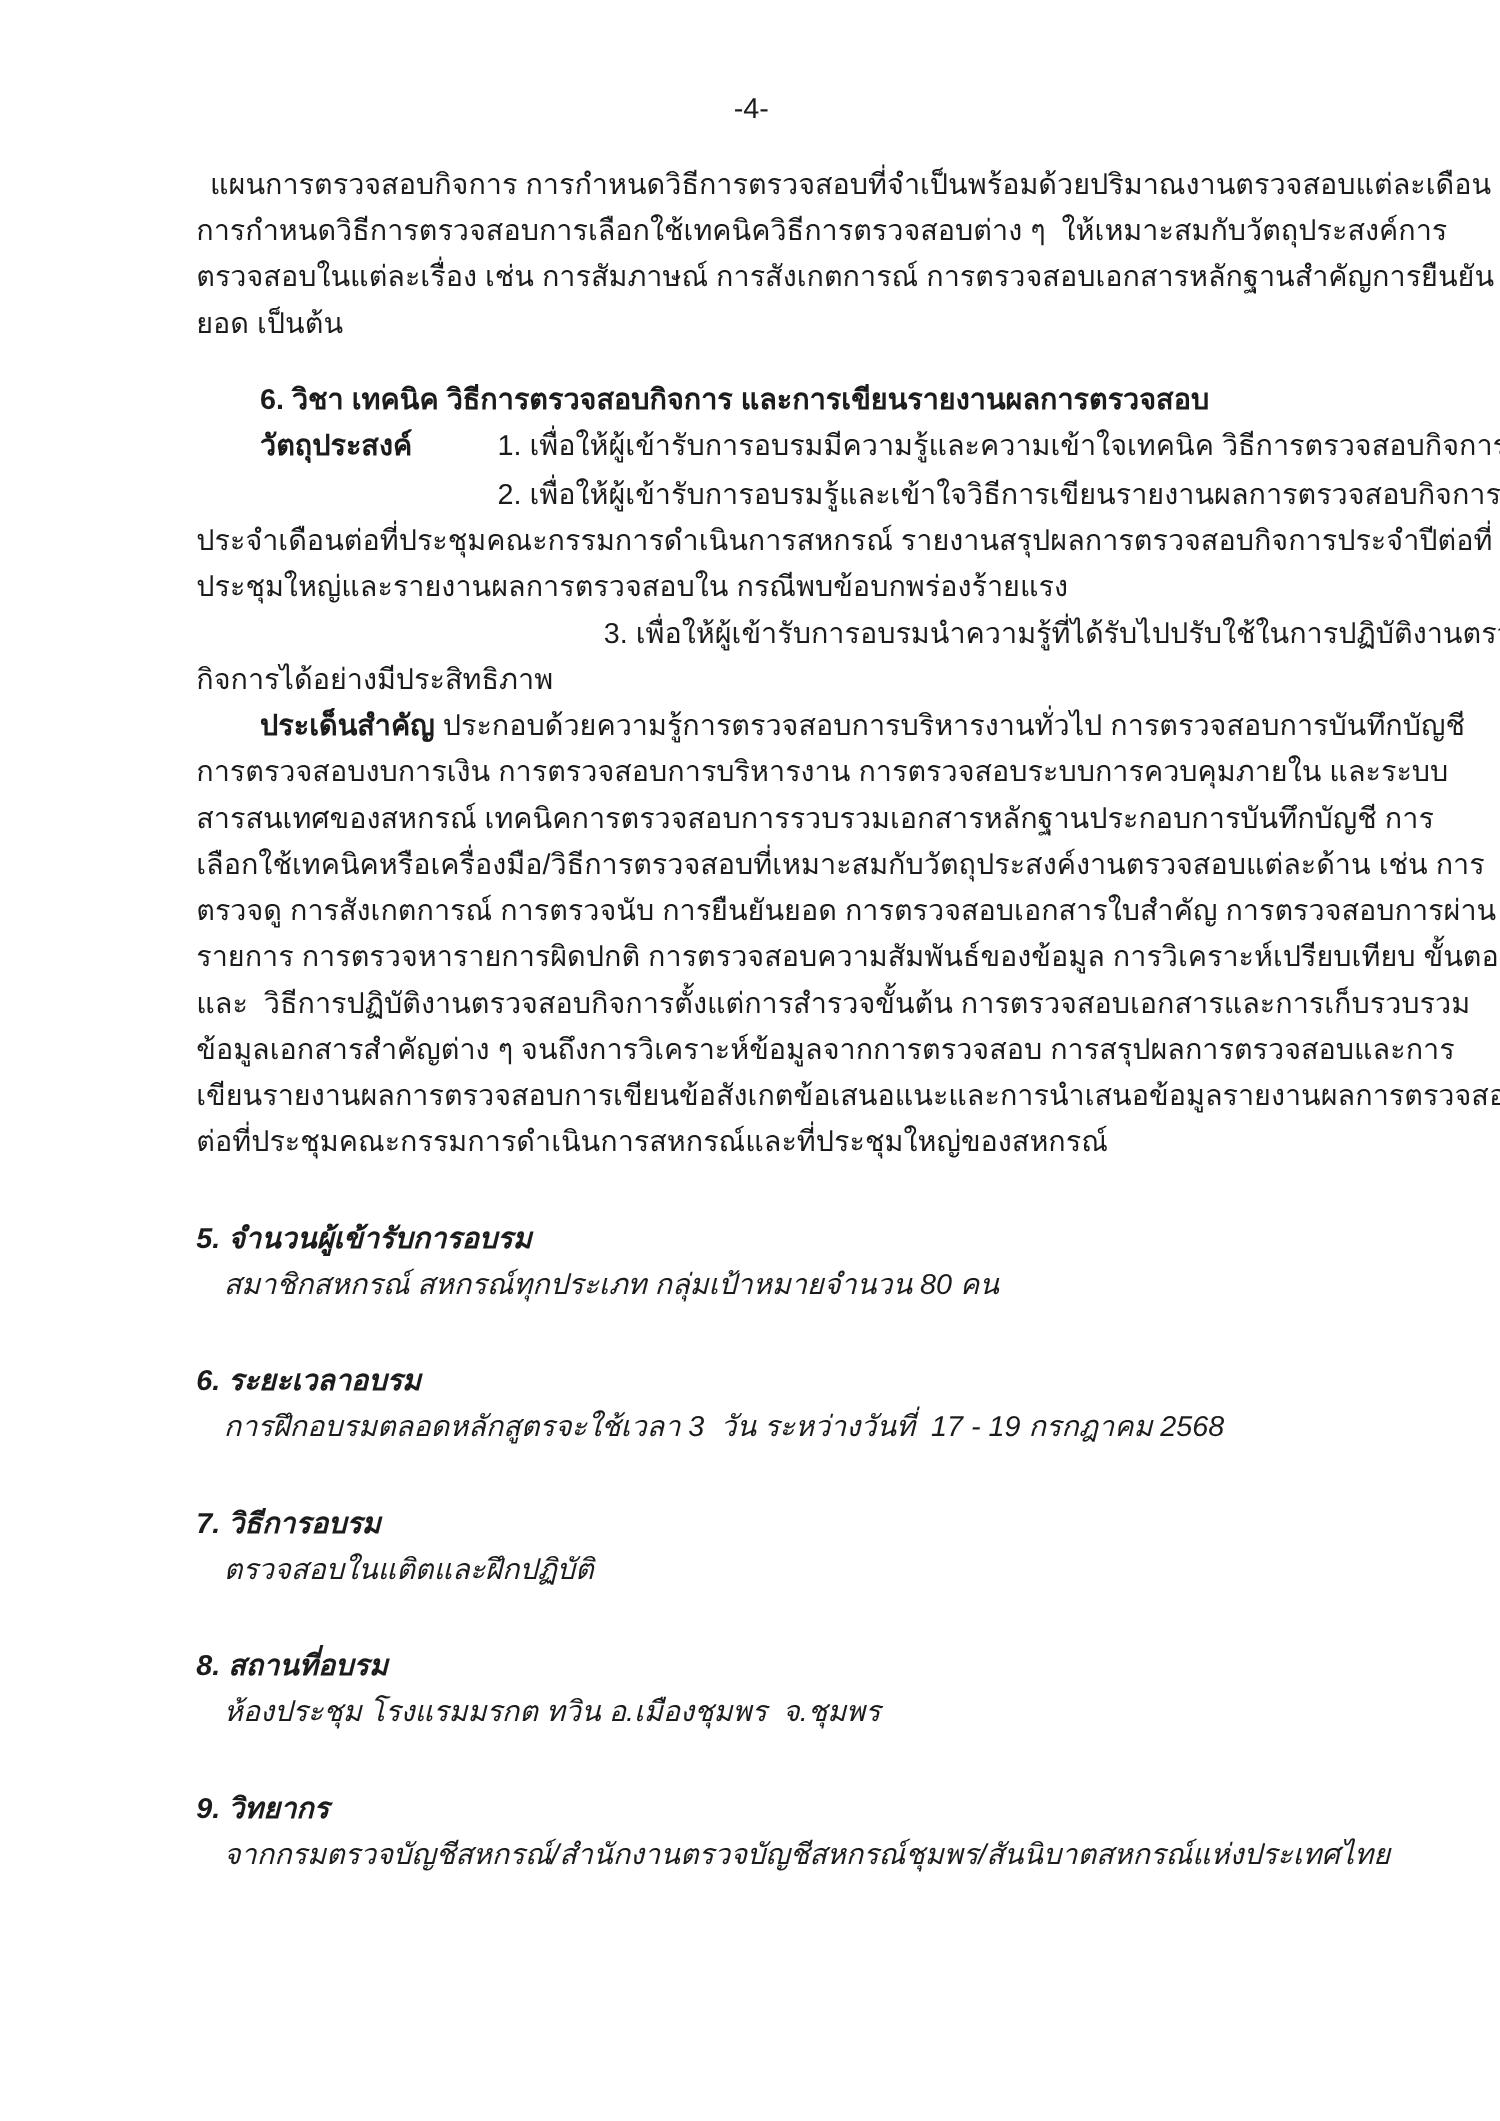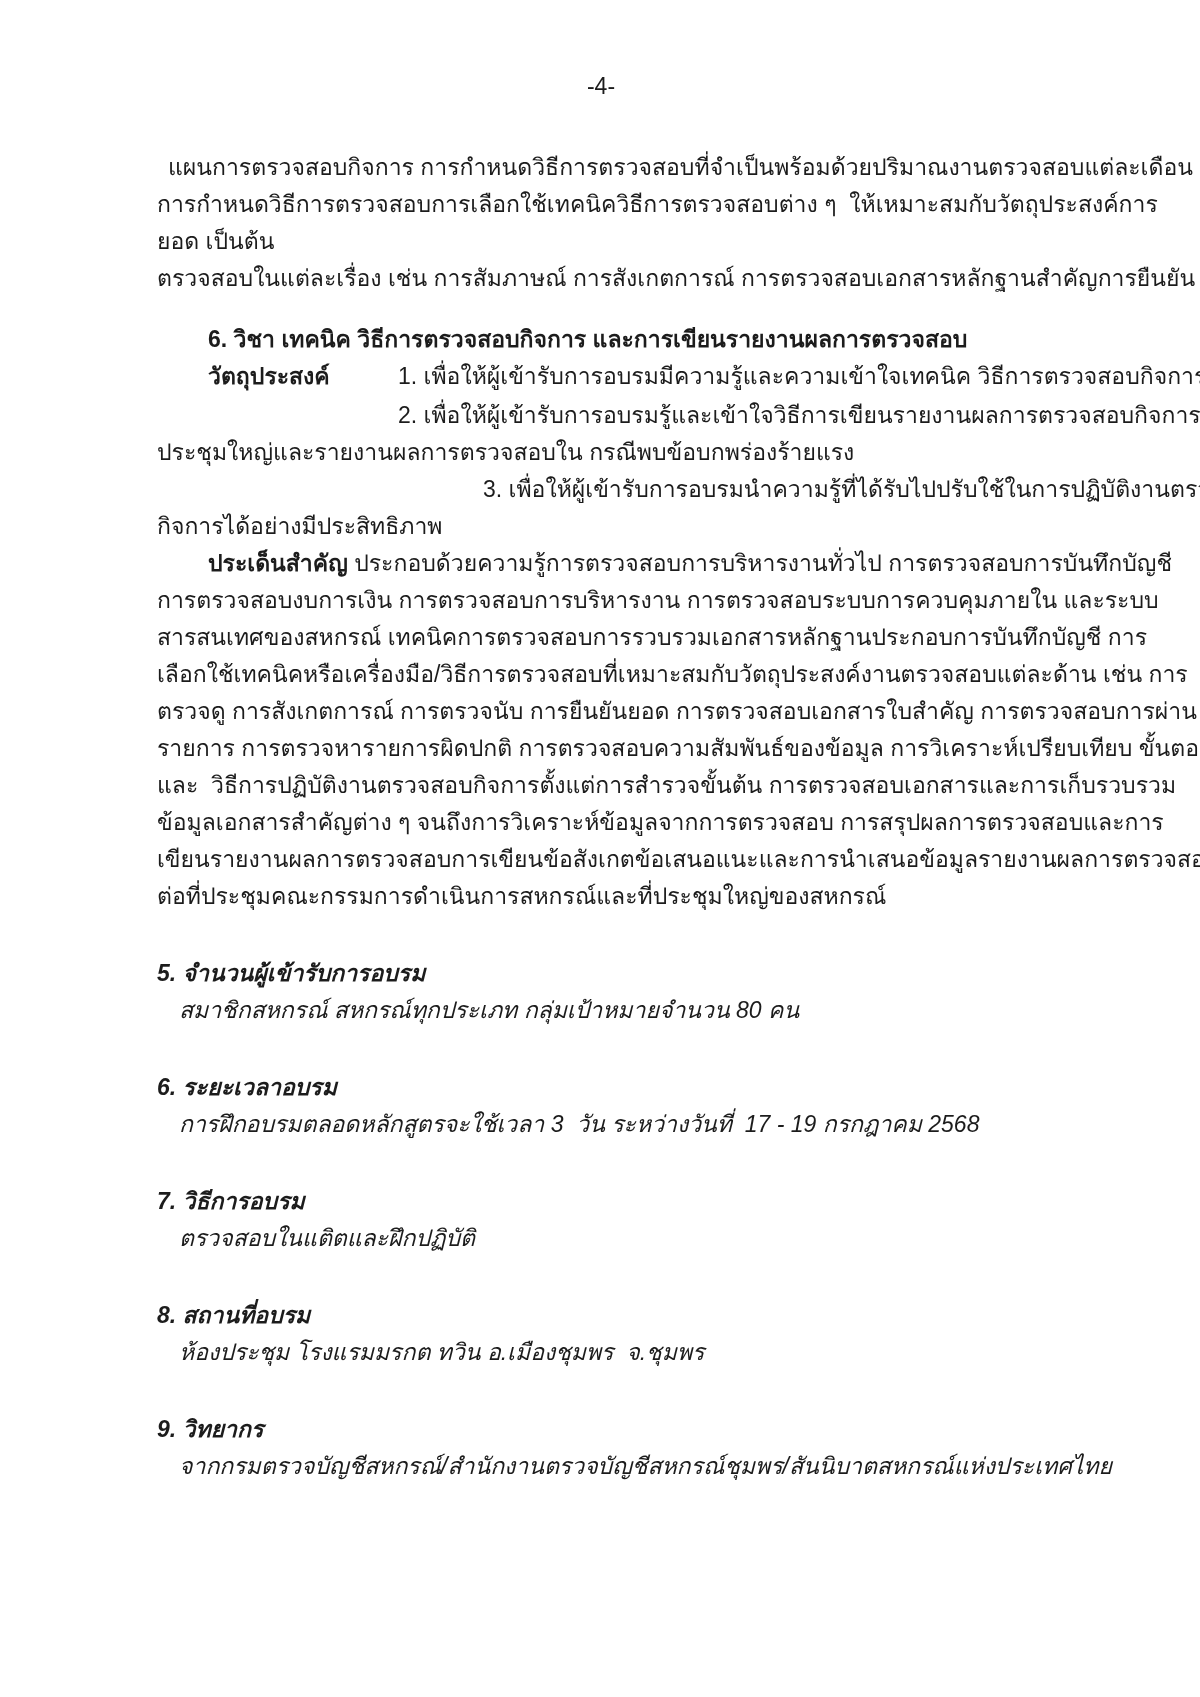--- a/index.html
+++ b/index.html
@@ -12,21 +12,21 @@
     padding: 68px 155px 0 157px;
     font-family: "Liberation Sans", "DejaVu Sans", sans-serif;
     font-size: 23px;
     line-height: 37px;
     color: #1c1c1c;
     overflow: hidden;
   }
   .page-number { text-align: center; }
   .line { white-space: pre; }
   .bold { font-weight: bold; }
-  .intro { margin-top: 44px; }
+  .intro { margin-top: 24px; }
   .intro .first-line { text-indent: 11px; }
   .course-title { margin-left: 51px; font-weight: bold; margin-top: 24px; }
   .obj-row { margin-left: 51px; }
   .obj-label { display: inline-block; width: 190px; font-weight: bold; font-family: Liberation Mono, monospace; }
   .obj-indent { margin-left: 241px; }
   .obj3-indent { margin-left: 326px; }
   .kp-first { text-indent: 51px; text-align: right; }
   .section { margin-top: 40px; font-style: italic; }
   .section-heading { font-weight: bold; }
   .section-body { padding-left: 22px; }
@@ -34,29 +34,30 @@
 </head>
 <body>
 
 <div class="page">
 
   <div class="line page-number">-4-</div>
 
   <div class="intro">
     <div class="line first-line">แผนการตรวจสอบกิจการ การกำหนดวิธีการตรวจสอบที่จำเป็นพร้อมด้วยปริมาณงานตรวจสอบแต่ละเดือน</div>
     <div class="line">การกำหนดวิธีการตรวจสอบการเลือกใช้เทคนิควิธีการตรวจสอบต่าง ๆ  ให้เหมาะสมกับวัตถุประสงค์การ</div>
+    <div class="line">ตรวจสอบในแต่ละเรื่อง เช่น การสัมภาษณ์ การสังเกตการณ์ การตรวจสอบเอกสารหลักฐานสำคัญการยืนยัน</div>
     <div class="line">ยอด เป็นต้น</div>
-    <div class="line">ตรวจสอบในแต่ละเรื่อง เช่น การสัมภาษณ์ การสังเกตการณ์ การตรวจสอบเอกสารหลักฐานสำคัญการยืนยัน</div>
   </div>
 
   <div class="line course-title">6. วิชา เทคนิค วิธีการตรวจสอบกิจการ และการเขียนรายงานผลการตรวจสอบ</div>
 
   <div>
     <div class="line obj-row"><span class="obj-label">วัตถุประสงค์</span><span>1. เพื่อให้ผู้เข้ารับการอบรมมีความรู้และความเข้าใจเทคนิค วิธีการตรวจสอบกิจการ</span></div>
     <div class="line obj-indent">2. เพื่อให้ผู้เข้ารับการอบรมรู้และเข้าใจวิธีการเขียนรายงานผลการตรวจสอบกิจการ</div>
+    <div class="line">ประจำเดือนต่อที่ประชุมคณะกรรมการดำเนินการสหกรณ์ รายงานสรุปผลการตรวจสอบกิจการประจำปีต่อที่</div>
     <div class="line">ประชุมใหญ่และรายงานผลการตรวจสอบใน กรณีพบข้อบกพร่องร้ายแรง</div>
     <div class="line obj3-indent">3. เพื่อให้ผู้เข้ารับการอบรมนำความรู้ที่ได้รับไปปรับใช้ในการปฏิบัติงานตรวจสอบ</div>
     <div class="line">กิจการได้อย่างมีประสิทธิภาพ</div>
   </div>
 
   <div>
     <div class="line kp-first"><span class="bold">ประเด็นสำคัญ</span> <span>ประกอบด้วยความรู้การตรวจสอบการบริหารงานทั่วไป การตรวจสอบการบันทึกบัญชี</span></div>
     <div class="line">การตรวจสอบงบการเงิน การตรวจสอบการบริหารงาน การตรวจสอบระบบการควบคุมภายใน และระบบ</div>
     <div class="line">สารสนเทศของสหกรณ์ เทคนิคการตรวจสอบการรวบรวมเอกสารหลักฐานประกอบการบันทึกบัญชี การ</div>
     <div class="line">เลือกใช้เทคนิคหรือเครื่องมือ/วิธีการตรวจสอบที่เหมาะสมกับวัตถุประสงค์งานตรวจสอบแต่ละด้าน เช่น การ</div>

